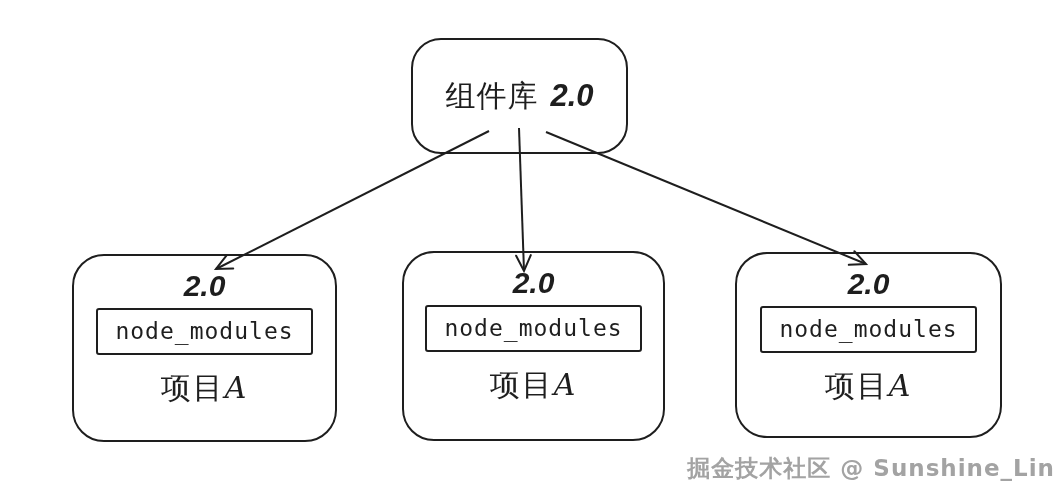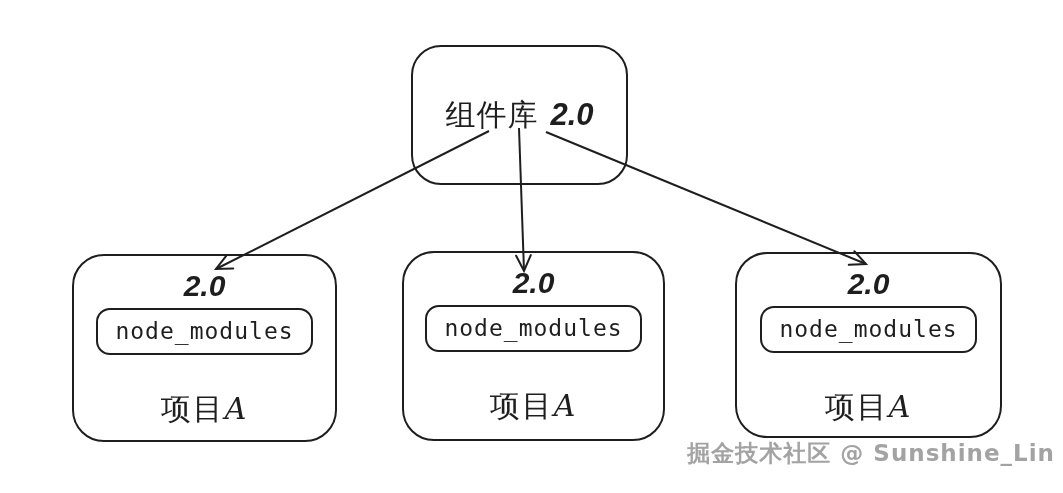--- a/index.html
+++ b/index.html
@@ -20,27 +20,26 @@
     position: absolute;
     border: 2.5px solid #1e1e1e;
     background: #ffffff;
     box-sizing: border-box;
     z-index: 1;
   }
   #root-box {
     left: 411px;
     top: 38px;
     width: 217px;
-    height: 140px;
+    height: 116px;
     border-radius: 30px;
     display: flex;
     align-items: center;
     justify-content: center;
     gap: 12px;
-    margin-top: 7px;
   }
   .root-name {
     font-size: 30px;
     letter-spacing: 1px;
   }
   .hand-num {
     font-family: Liberation Sans, sans-serif;
     font-style: italic;
     font-weight: bold;
     font-size: 31px;
@@ -55,51 +54,51 @@
   #project-box-1 { left: 72px;  top: 254px; width: 265px; height: 188px; }
   #project-box-2 { left: 402px; top: 251px; width: 263px; height: 190px; }
   #project-box-3 { left: 735px; top: 252px; width: 267px; height: 186px; }
   .version-label {
     font-size: 30px;
     line-height: 34px;
   }
   .pkg-box {
     margin-top: 5px;
     border: 2.5px solid #1e1e1e;
-    border-radius: 14px;
+    border-radius: 3px;
     padding: 7px 17px;
     background: #ffffff;
     box-sizing: border-box;
   }
   .pkg-label {
     font-family: "DejaVu Sans Mono", "Liberation Mono", monospace;
     font-size: 23px;
     line-height: 29px;
     letter-spacing: 1px;
   }
   .project-title {
-    margin-top: 34px;
+    margin-top: 13px;
     font-size: 30px;
     letter-spacing: 2px;
   }
   .project-title .title-a {
     font-family: "DejaVu Serif", serif;
     font-style: italic;
   }
   #arrow-layer {
     position: absolute;
     left: 0;
     top: 0;
     z-index: 5;
     pointer-events: none;
   }
   #watermark {
     position: absolute;
     right: 8px;
-    bottom: 24px;
+    bottom: 9px;
     font-size: 23px;
     font-weight: bold;
     letter-spacing: 1px;
     color: #a3a3a3;
     text-shadow: 2px 2px 1px rgba(255,255,255,0.95);
     z-index: 6;
   }
 </style>
 </head>
 <body>

